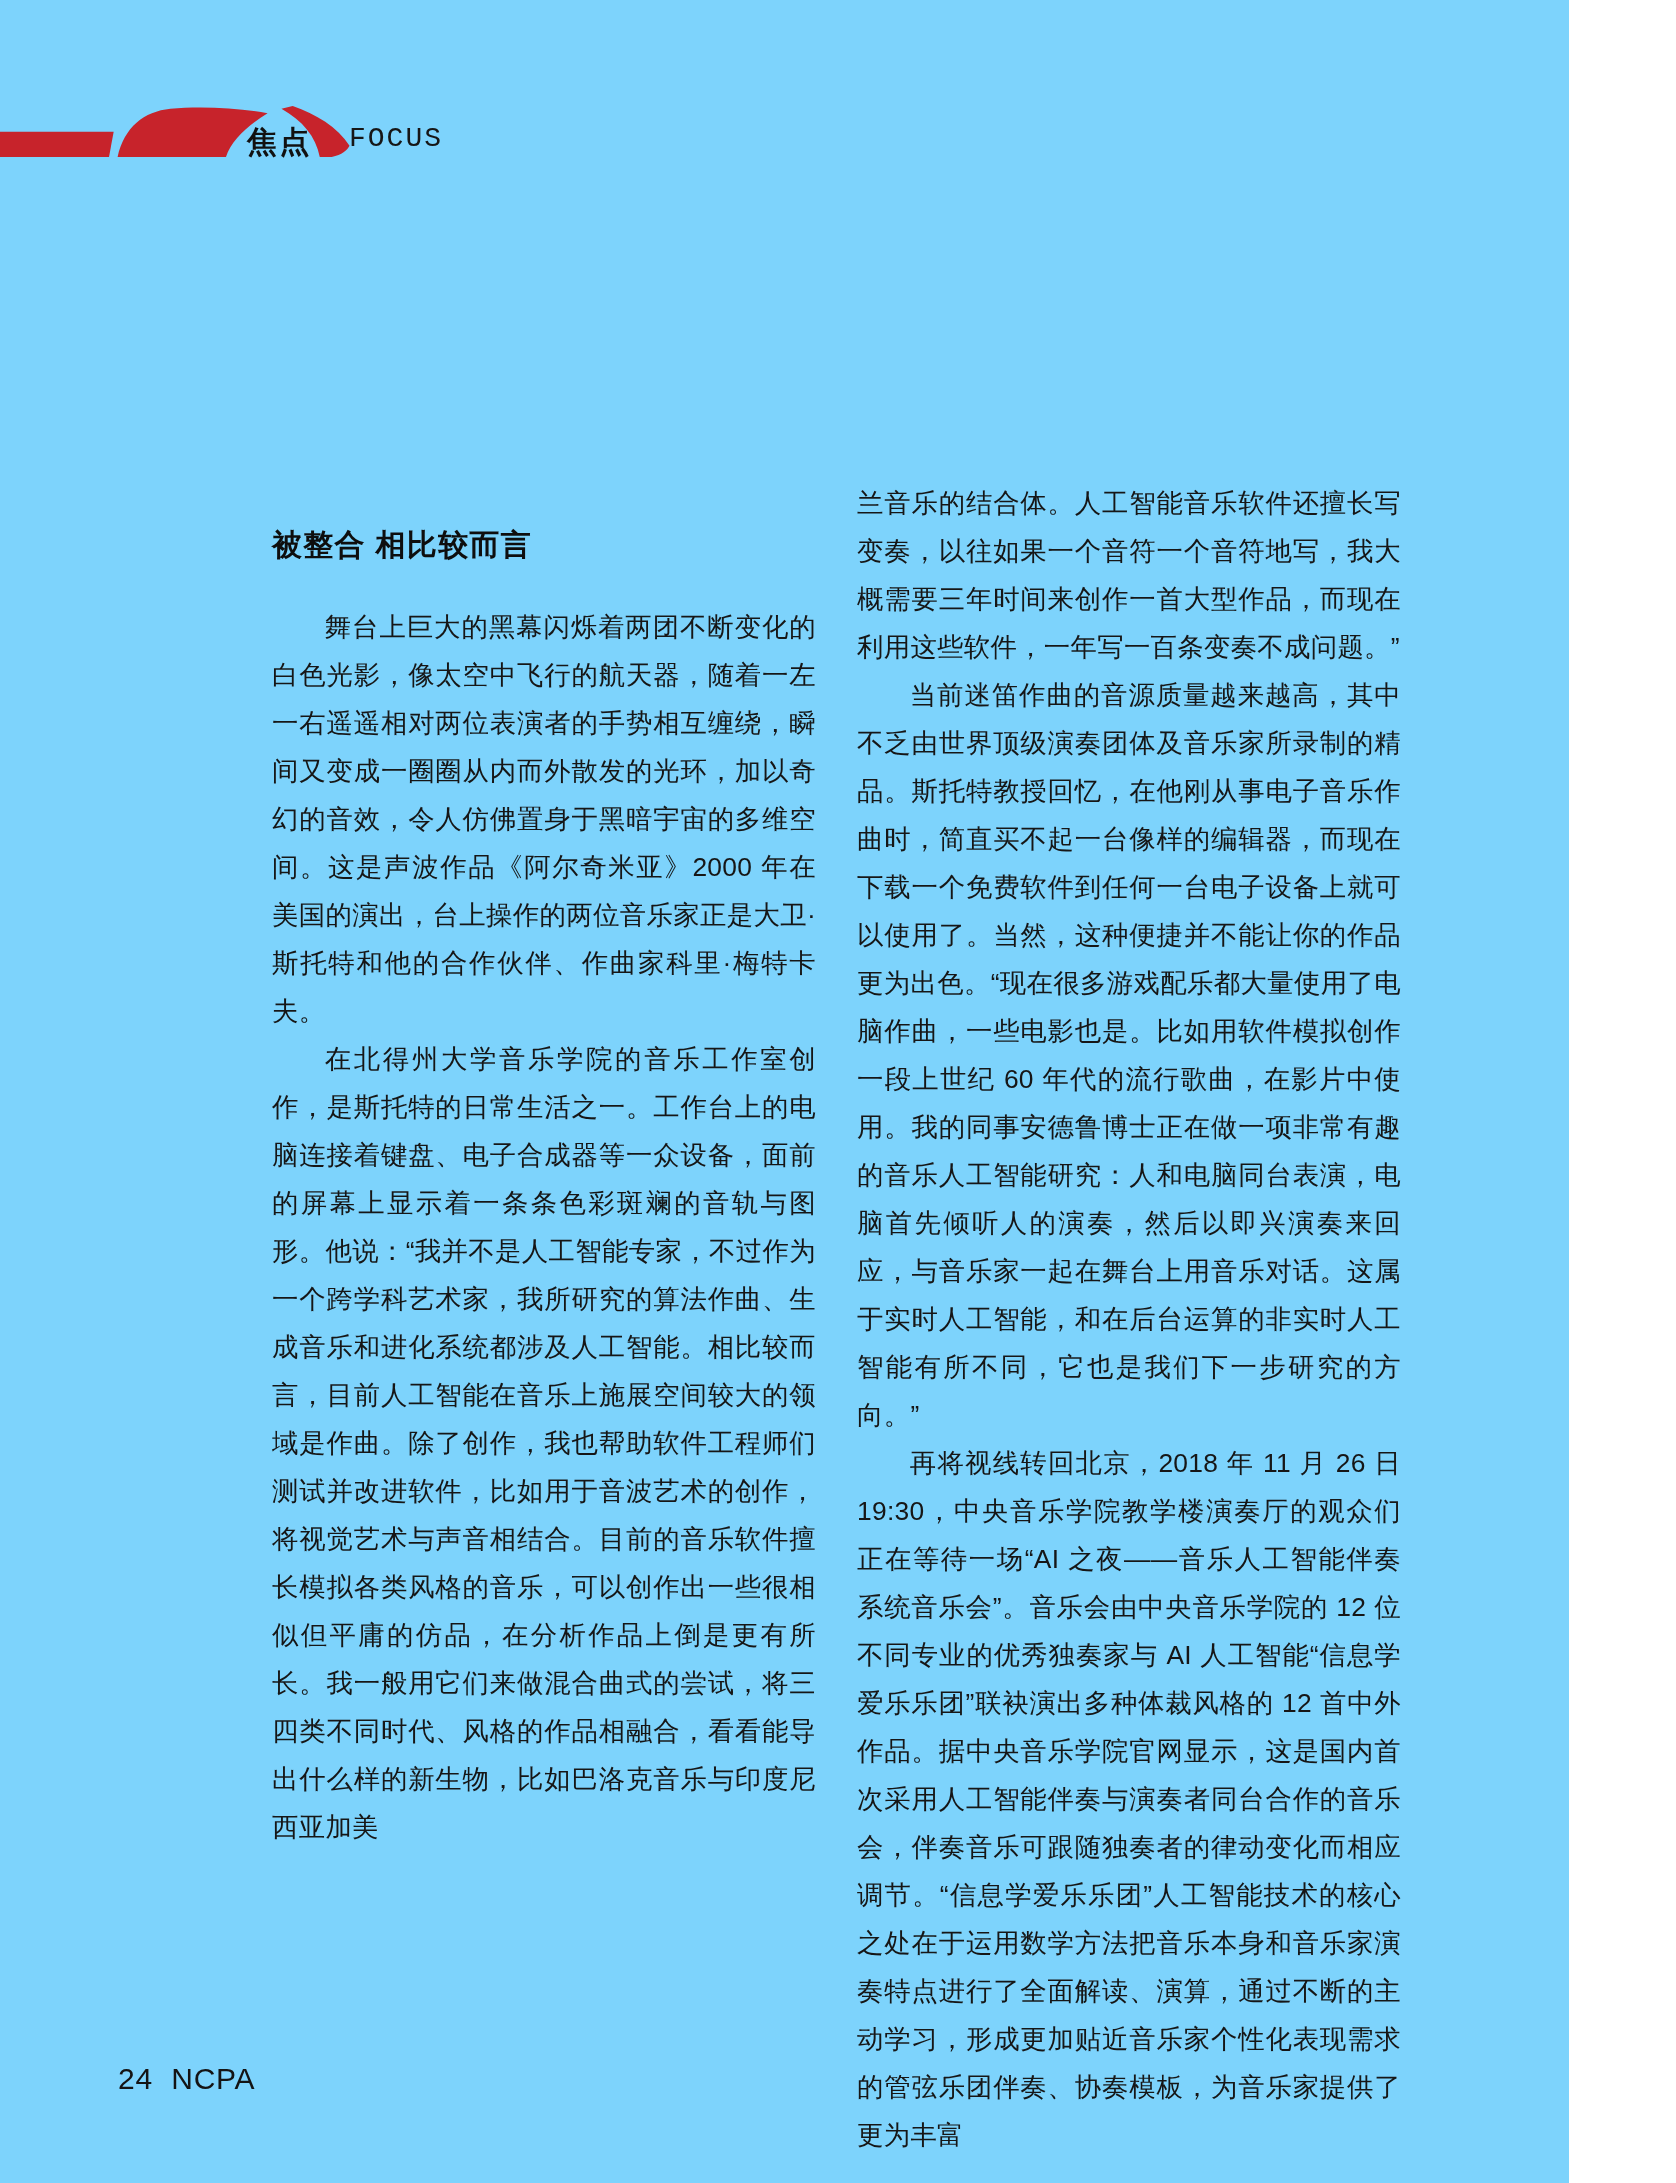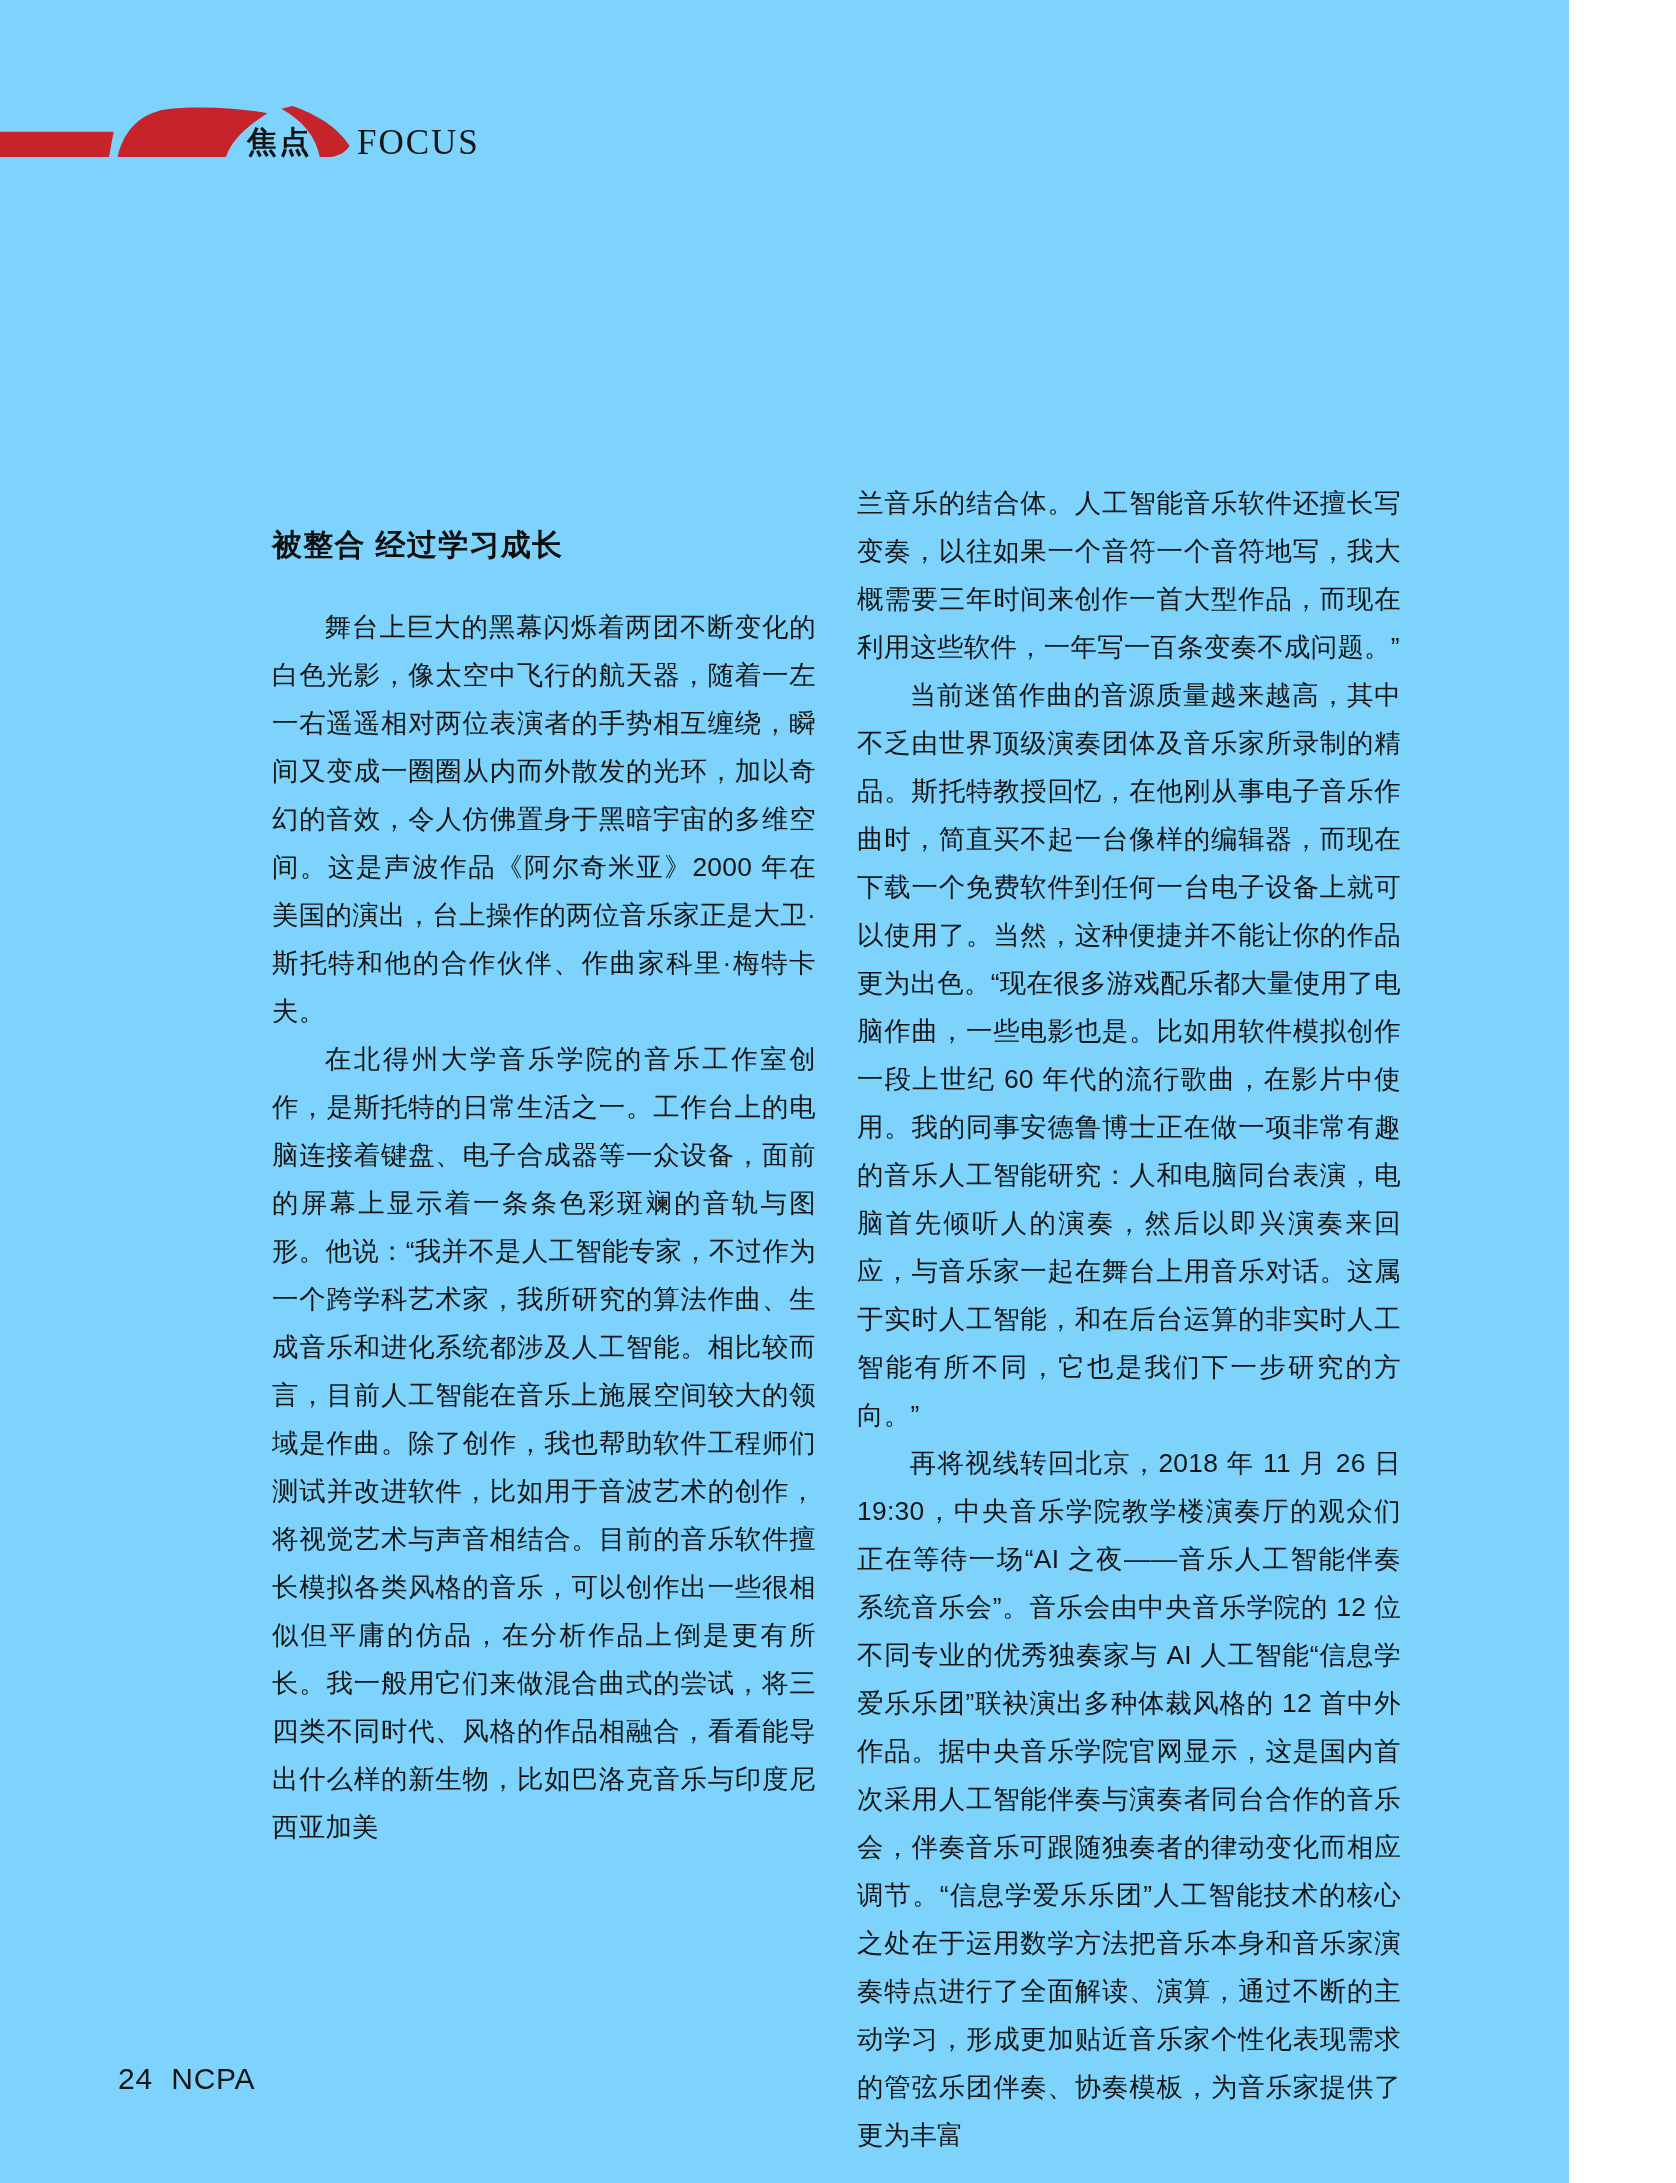--- a/index.html
+++ b/index.html
@@ -18,23 +18,23 @@
 
   
   .masthead { position: absolute; left: 0; top: 0; width: 100%; height: 198px; }
   .logo-svg { position: absolute; left: 0; top: 102px; width: 370px; height: 63px; }
   .masthead-cn {
     position: absolute; left: 247px; top: 127px;
     font-size: 30px; font-weight: 900; letter-spacing: 2.6px;
     color: #111; line-height: 1; white-space: nowrap;
   }
   .masthead-en {
-    position: absolute; left: 357px; top: 125px;
-    font-family: Liberation Serif, serif;
-    font-size: 35px; letter-spacing: 2px;
+    position: absolute; left: 349px; top: 125px;
+    font-family: Liberation Mono, monospace;
+    font-size: 28px; letter-spacing: 2px;
     color: #161616; line-height: 1; white-space: nowrap;
   }
 
   
   .column {
     position: absolute; top: 479px;
     width: 544px;
     font-size: 26.4px;
     line-height: 48px;
     text-align: justify;
@@ -76,21 +76,21 @@
 
       <path d="M 178,83 C 188,38 218,14 258,10 C 300,6 360,8 405,17 C 375,35 350,58 342,83 Z" fill="#c7232b"></path>
 
       <path d="M 426,10 C 458,28 478,52 484,83 L 502,83 C 518,80 525,73 529,66 C 511,38 478,18 443,6 Z" fill="#c7232b"></path>
     </svg>
     <span class="masthead-cn">焦点</span>
     <span class="masthead-en">FOCUS</span>
   </div>
 
   <div class="column column-left">
-    <h2 class="section-heading">被整合 经过学习成长</h2>
+    <h2 class="section-heading">被整合 相比较而言</h2>
     <p>舞台上巨大的黑幕闪烁着两团不断变化的白色光影，像太空中飞行的航天器，随着一左一右遥遥相对两位表演者的手势相互缠绕，瞬间又变成一圈圈从内而外散发的光环，加以奇幻的音效，令人仿佛置身于黑暗宇宙的多维空间。这是声波作品《阿尔奇米亚》2000 年在美国的演出，台上操作的两位音乐家正是大卫·斯托特和他的合作伙伴、作曲家科里·梅特卡夫。</p>
     <p>在北得州大学音乐学院的音乐工作室创作，是斯托特的日常生活之一。工作台上的电脑连接着键盘、电子合成器等一众设备，面前的屏幕上显示着一条条色彩斑斓的音轨与图形。他说：“我并不是人工智能专家，不过作为一个跨学科艺术家，我所研究的算法作曲、生成音乐和进化系统都涉及人工智能。相比较而言，目前人工智能在音乐上施展空间较大的领域是作曲。除了创作，我也帮助软件工程师们测试并改进软件，比如用于音波艺术的创作，将视觉艺术与声音相结合。目前的音乐软件擅长模拟各类风格的音乐，可以创作出一些很相似但平庸的仿品，在分析作品上倒是更有所长。我一般用它们来做混合曲式的尝试，将三四类不同时代、风格的作品相融合，看看能导出什么样的新生物，比如巴洛克音乐与印度尼西亚加美</p>
   </div>
 
   <div class="column column-right">
     <p class="no-indent">兰音乐的结合体。人工智能音乐软件还擅长写变奏，以往如果一个音符一个音符地写，我大概需要三年时间来创作一首大型作品，而现在利用这些软件，一年写一百条变奏不成问题。”</p>
     <p>当前迷笛作曲的音源质量越来越高，其中不乏由世界顶级演奏团体及音乐家所录制的精品。斯托特教授回忆，在他刚从事电子音乐作曲时，简直买不起一台像样的编辑器，而现在下载一个免费软件到任何一台电子设备上就可以使用了。当然，这种便捷并不能让你的作品更为出色。“现在很多游戏配乐都大量使用了电脑作曲，一些电影也是。比如用软件模拟创作一段上世纪 60 年代的流行歌曲，在影片中使用。我的同事安德鲁博士正在做一项非常有趣的音乐人工智能研究：人和电脑同台表演，电脑首先倾听人的演奏，然后以即兴演奏来回应，与音乐家一起在舞台上用音乐对话。这属于实时人工智能，和在后台运算的非实时人工智能有所不同，它也是我们下一步研究的方向。”</p>
     <p>再将视线转回北京，2018 年 11 月 26 日 19:30，中央音乐学院教学楼演奏厅的观众们正在等待一场“AI 之夜——音乐人工智能伴奏系统音乐会”。音乐会由中央音乐学院的 12 位不同专业的优秀独奏家与 AI 人工智能“信息学爱乐乐团”联袂演出多种体裁风格的 12 首中外作品。据中央音乐学院官网显示，这是国内首次采用人工智能伴奏与演奏者同台合作的音乐会，伴奏音乐可跟随独奏者的律动变化而相应调节。“信息学爱乐乐团”人工智能技术的核心之处在于运用数学方法把音乐本身和音乐家演奏特点进行了全面解读、演算，通过不断的主动学习，形成更加贴近音乐家个性化表现需求的管弦乐团伴奏、协奏模板，为音乐家提供了更为丰富</p>
   </div>
 

